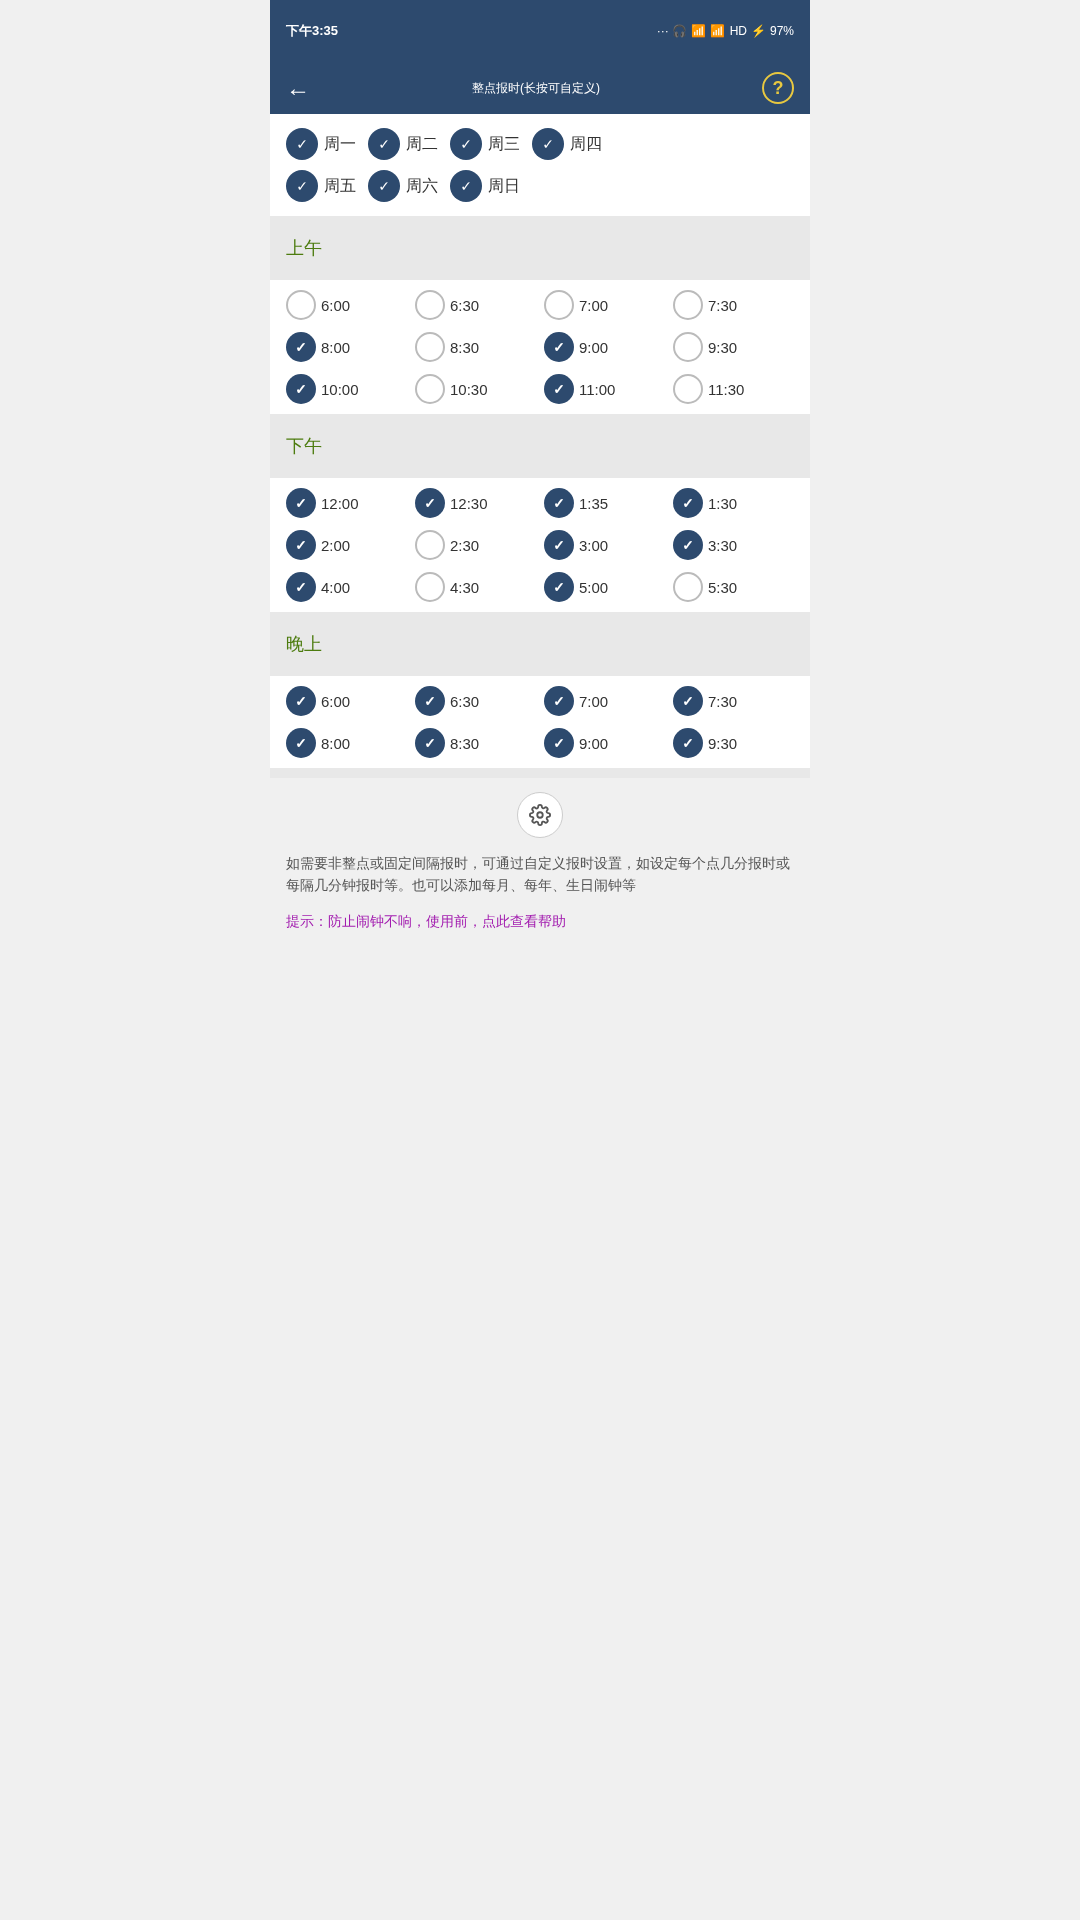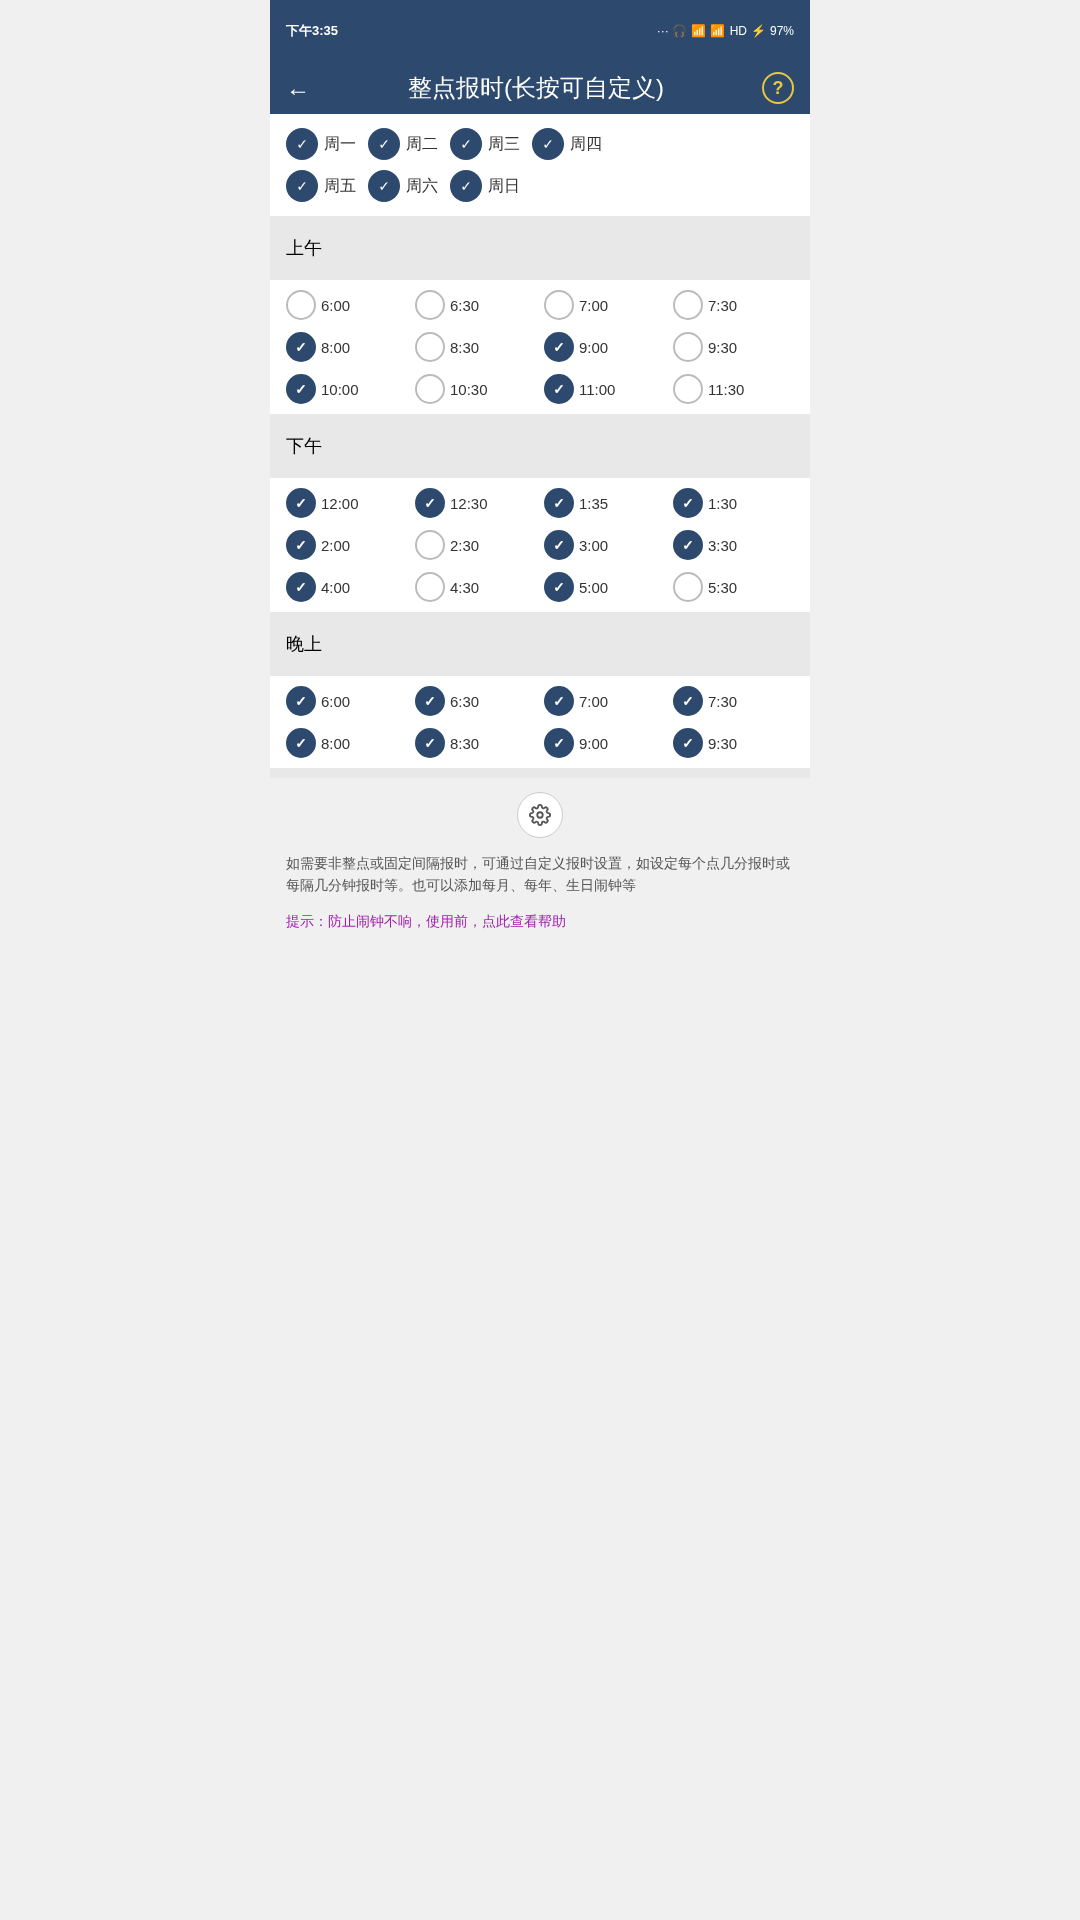--- a/index.html
+++ b/index.html
@@ -34,21 +34,21 @@
       align-items: center;
       justify-content: space-between;
       padding: 10px 16px;
     }
     .header-back {
       font-size: 24px;
       cursor: pointer;
       color: white;
     }
     .header-title {
-      font-size: 24px;
+      font-size: 12px;
       font-weight: 500;
       flex: 1;
       text-align: center;
     }
     .header-help {
       width: 32px;
       height: 32px;
       border-radius: 50%;
       border: 2px solid #e8c840;
       color: #e8c840;
@@ -93,21 +93,21 @@
     .day-label {
       font-size: 16px;
       color: #333;
     }
 
     
     .section-header {
       background: #e8e8e8;
       padding: 10px 16px;
       font-size: 18px;
-      color: #000000;
+      color: #4d7c0f;
       font-weight: 500;
     }
 
     
     .time-section {
       background: white;
       padding: 10px 16px;
     }
     .time-grid {
       display: grid;

